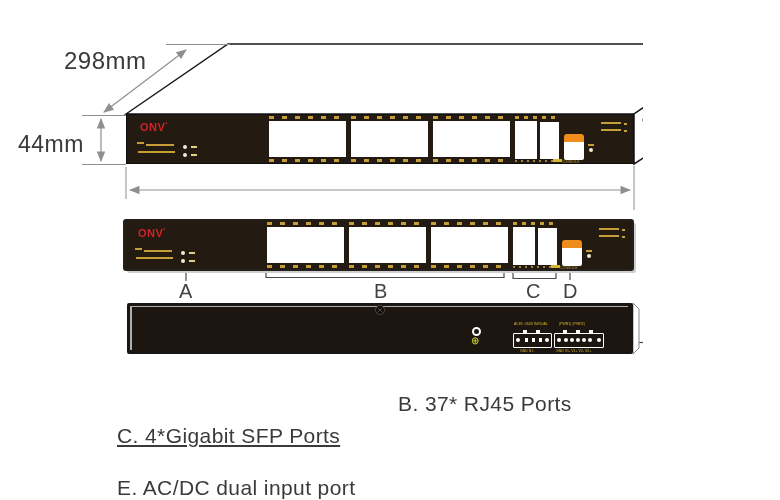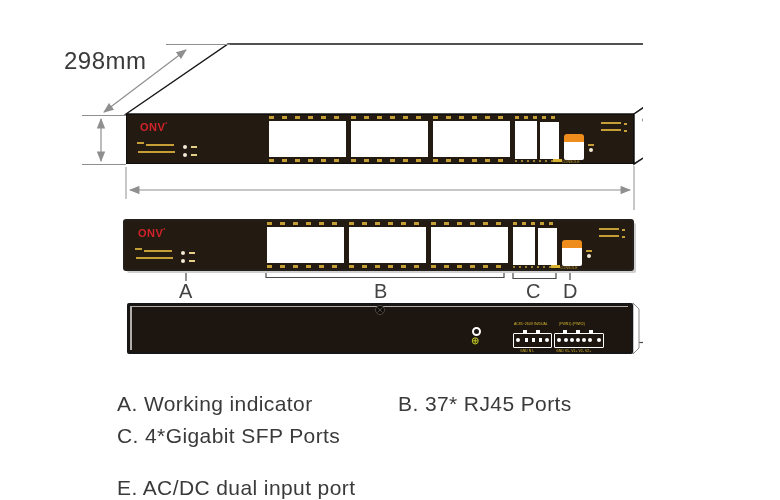--- a/index.html
+++ b/index.html
@@ -83,21 +83,21 @@
   .pin{width:4px;height:4px;background:#fff;border-radius:50%;top:4px;}
   .sq{width:3px;height:4px;background:#fff;top:4px;}
   .rear-screw{position:absolute;left:245px;top:-1px;}
 
   
   .callout{position:absolute;color:#434343;font-size:20px;}
   .c-a{left:179px;top:280px;} .c-b{left:374px;top:280px;} .c-c{left:526px;top:280px;}
   .c-d{left:563px;top:280px;} .c-e{left:648px;top:331px;}
   .legend-item{position:absolute;color:#3a3a3a;font-size:21px;letter-spacing:.4px;}
   .l-a{left:117px;top:392px;} .l-b{left:398px;top:392px;}
-  .l-c{left:117px;top:424px;} .l-d{left:398px;top:424px;}
+  .l-c{left:117px;top:424px;text-decoration:underline;} .l-d{left:398px;top:424px;}
   .l-e{left:117px;top:476px;}
 </style>
 </head>
 <body>
 
 <div class="canvas">
 
   <svg class="lines" width="780" height="500" viewBox="0 0 780 500">
     <defs>
       <marker id="ah" viewBox="0 0 10 8" refX="9" refY="4" markerWidth="9" markerHeight="7" orient="auto-start-reverse">
@@ -157,20 +157,21 @@
       <path d="M570,270 V280"></path>
       <path d="M634,342.5 H647"></path>
     </g>
 
     <g>
       <polygon points="633,303 639,309 639,348 633,354" fill="#ffffff" stroke="#8a8a8a" stroke-width="1"></polygon>
     </g>
   </svg>
 
   <div class="dim-text t-298">298mm</div>
+  <div class="dim-text t-44">44mm</div>
 
   <div class="face face-iso">
     <span class="logo"><span>ONV</span><span class="mk">*</span></span>
     <i class="bar b-s1"></i>
     <i class="bar b-l1"></i>
     <i class="bar b-l2"></i>
     <i class="led led1"></i>
     <i class="ledlab ll1"></i>
     <i class="led led2"></i>
     <i class="ledlab ll2"></i>
@@ -271,18 +272,17 @@
     </i>
     <span class="tlabel t2-bot">GND V1- V1+ V2- V2+</span>
   </div>
 
   <div class="callout c-a">A</div>
   <div class="callout c-b">B</div>
   <div class="callout c-c">C</div>
   <div class="callout c-d">D</div>
   <div class="callout c-e">E</div>
 
-  <div class="legend-item l-a">A. Working indicator</div>
   <div class="legend-item l-b">B. 37* RJ45 Ports</div>
   <div class="legend-item l-c">C. 4*Gigabit SFP Ports</div>
   <div class="legend-item l-e">E. AC/DC dual input port</div>
 
 </div>
 
 </body></html>

